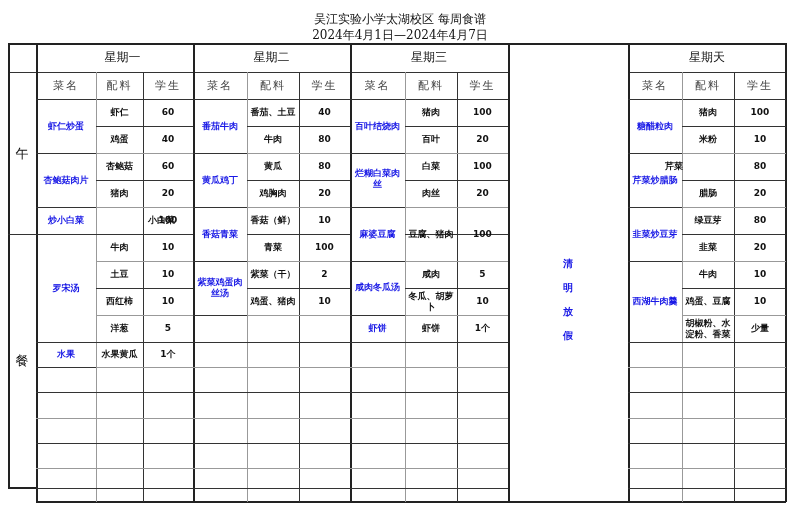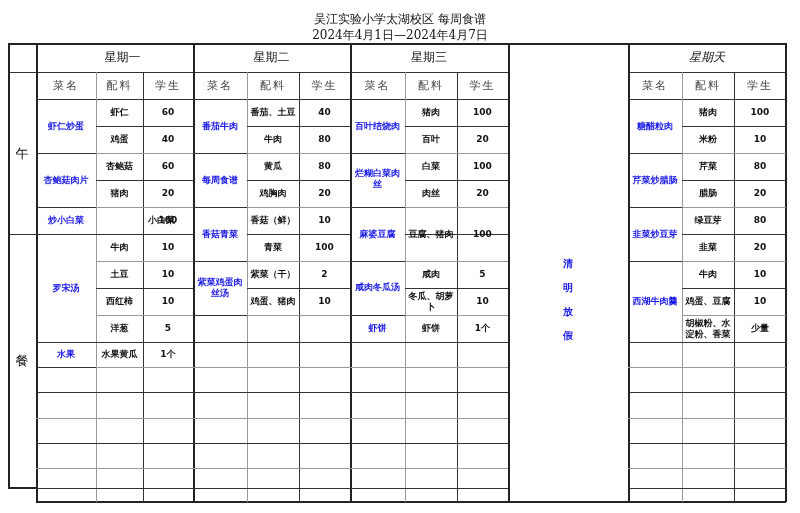--- a/index.html
+++ b/index.html
@@ -59,21 +59,21 @@
     <div class="hl " style="left: 193px; top: 99px; width: 157px;"></div>
     <div class="vl g" style="left: 247px; top: 72px; height: 430px;"></div>
     <div class="vl " style="left: 299px; top: 72px; height: 430px;"></div>
     <div class="cell hday" style="left: 350px; top: 43px; width: 158px; height: 29px;">星期三</div>
     <div class="cell hsub" style="left: 350px; top: 72px; width: 55px; height: 27px;">菜名</div>
     <div class="cell hsub" style="left: 405px; top: 72px; width: 52px; height: 27px;">配料</div>
     <div class="cell hsub" style="left: 457px; top: 72px; width: 51px; height: 27px;">学生</div>
     <div class="hl " style="left: 350px; top: 99px; width: 158px;"></div>
     <div class="vl g" style="left: 405px; top: 72px; height: 430px;"></div>
     <div class="vl " style="left: 457px; top: 72px; height: 430px;"></div>
-    <div class="cell hday" style="left: 628px; top: 43px; width: 158px; height: 29px; font-style: italic;">星期天</div>
+    <div class="cell hday" style="left: 628px; top: 43px; width: 158px; height: 29px;">星期天</div>
     <div class="cell hsub" style="left: 628px; top: 72px; width: 54px; height: 27px;">菜名</div>
     <div class="cell hsub" style="left: 682px; top: 72px; width: 52px; height: 27px;">配料</div>
     <div class="cell hsub" style="left: 734px; top: 72px; width: 52px; height: 27px;">学生</div>
     <div class="hl " style="left: 628px; top: 99px; width: 158px;"></div>
     <div class="vl g" style="left: 682px; top: 72px; height: 430px;"></div>
     <div class="vl " style="left: 734px; top: 72px; height: 430px;"></div>
     <div class="hl " style="left: 96px; top: 126px; width: 97px;"></div>
     <div class="hl g" style="left: 96px; top: 153px; width: 97px;"></div>
     <div class="hl " style="left: 96px; top: 180px; width: 97px;"></div>
     <div class="hl g" style="left: 96px; top: 207px; width: 97px;"></div>
@@ -182,21 +182,21 @@
     <div class="cell" style="left: 405px; top: 261px; width: 52px; height: 27px;">咸肉</div>
     <div class="cell" style="left: 457px; top: 261px; width: 51px; height: 27px;">5</div>
     <div class="cell" style="left: 405px; top: 288px; width: 52px; height: 27px;">冬瓜、胡萝卜</div>
     <div class="cell" style="left: 457px; top: 288px; width: 51px; height: 27px;">10</div>
     <div class="cell" style="left: 405px; top: 315px; width: 52px; height: 27px;">虾饼</div>
     <div class="cell" style="left: 457px; top: 315px; width: 51px; height: 27px;">1个</div>
     <div class="cell" style="left: 682px; top: 99px; width: 52px; height: 27px;">猪肉</div>
     <div class="cell" style="left: 734px; top: 99px; width: 52px; height: 27px;">100</div>
     <div class="cell" style="left: 682px; top: 126px; width: 52px; height: 27px;">米粉</div>
     <div class="cell" style="left: 734px; top: 126px; width: 52px; height: 27px;">10</div>
-    <div class="cell" style="left: 682px; top: 153px; width: 52px; height: 27px;">芹菜</div>
+    <div class="cell" style="left: 648px; top: 153px; width: 52px; height: 27px;">芹菜</div>
     <div class="cell" style="left: 734px; top: 153px; width: 52px; height: 27px;">80</div>
     <div class="cell" style="left: 682px; top: 180px; width: 52px; height: 27px;">腊肠</div>
     <div class="cell" style="left: 734px; top: 180px; width: 52px; height: 27px;">20</div>
     <div class="cell" style="left: 682px; top: 207px; width: 52px; height: 27px; font-family: Liberation Serif, serif;">绿豆芽</div>
     <div class="cell" style="left: 734px; top: 207px; width: 52px; height: 27px;">80</div>
     <div class="cell" style="left: 682px; top: 234px; width: 52px; height: 27px;">韭菜</div>
     <div class="cell" style="left: 734px; top: 234px; width: 52px; height: 27px;">20</div>
     <div class="cell" style="left: 682px; top: 261px; width: 52px; height: 27px;">牛肉</div>
     <div class="cell" style="left: 734px; top: 261px; width: 52px; height: 27px;">10</div>
     <div class="cell" style="left: 682px; top: 288px; width: 52px; height: 27px;">鸡蛋、豆腐</div>
@@ -213,21 +213,21 @@
     <div class="hl " style="left: 36px; top: 342px; width: 60px;"></div>
     <div class="cell dish" style="left: 36px; top: 342px; width: 60px; height: 25px; padding: 0px 3px;">水果</div>
     <div class="hl " style="left: 36px; top: 367px; width: 60px;"></div>
     <div class="hl " style="left: 36px; top: 392px; width: 60px;"></div>
     <div class="hl g" style="left: 36px; top: 418px; width: 60px;"></div>
     <div class="hl " style="left: 36px; top: 443px; width: 60px;"></div>
     <div class="hl g" style="left: 36px; top: 468px; width: 60px;"></div>
     <div class="hl " style="left: 36px; top: 488px; width: 60px;"></div>
     <div class="cell dish" style="left: 193px; top: 99px; width: 54px; height: 54px; padding: 0px 3px;">番茄牛肉</div>
     <div class="hl " style="left: 193px; top: 153px; width: 54px;"></div>
-    <div class="cell dish" style="left: 193px; top: 153px; width: 54px; height: 54px; padding: 0px 3px;">每周食谱</div>
+    <div class="cell dish" style="left: 193px; top: 153px; width: 54px; height: 54px; padding: 0px 3px;">黄瓜鸡丁</div>
     <div class="hl " style="left: 193px; top: 207px; width: 54px;"></div>
     <div class="cell dish" style="left: 193px; top: 207px; width: 54px; height: 54px; padding: 0px 3px;">香菇青菜</div>
     <div class="hl " style="left: 193px; top: 261px; width: 54px;"></div>
     <div class="cell dish" style="left: 193px; top: 261px; width: 54px; height: 54px; padding: 0px 3px;">紫菜鸡蛋肉丝汤</div>
     <div class="hl " style="left: 193px; top: 315px; width: 54px;"></div>
     <div class="hl " style="left: 193px; top: 342px; width: 54px;"></div>
     <div class="hl g" style="left: 193px; top: 367px; width: 54px;"></div>
     <div class="hl " style="left: 193px; top: 392px; width: 54px;"></div>
     <div class="hl g" style="left: 193px; top: 418px; width: 54px;"></div>
     <div class="hl " style="left: 193px; top: 443px; width: 54px;"></div>

